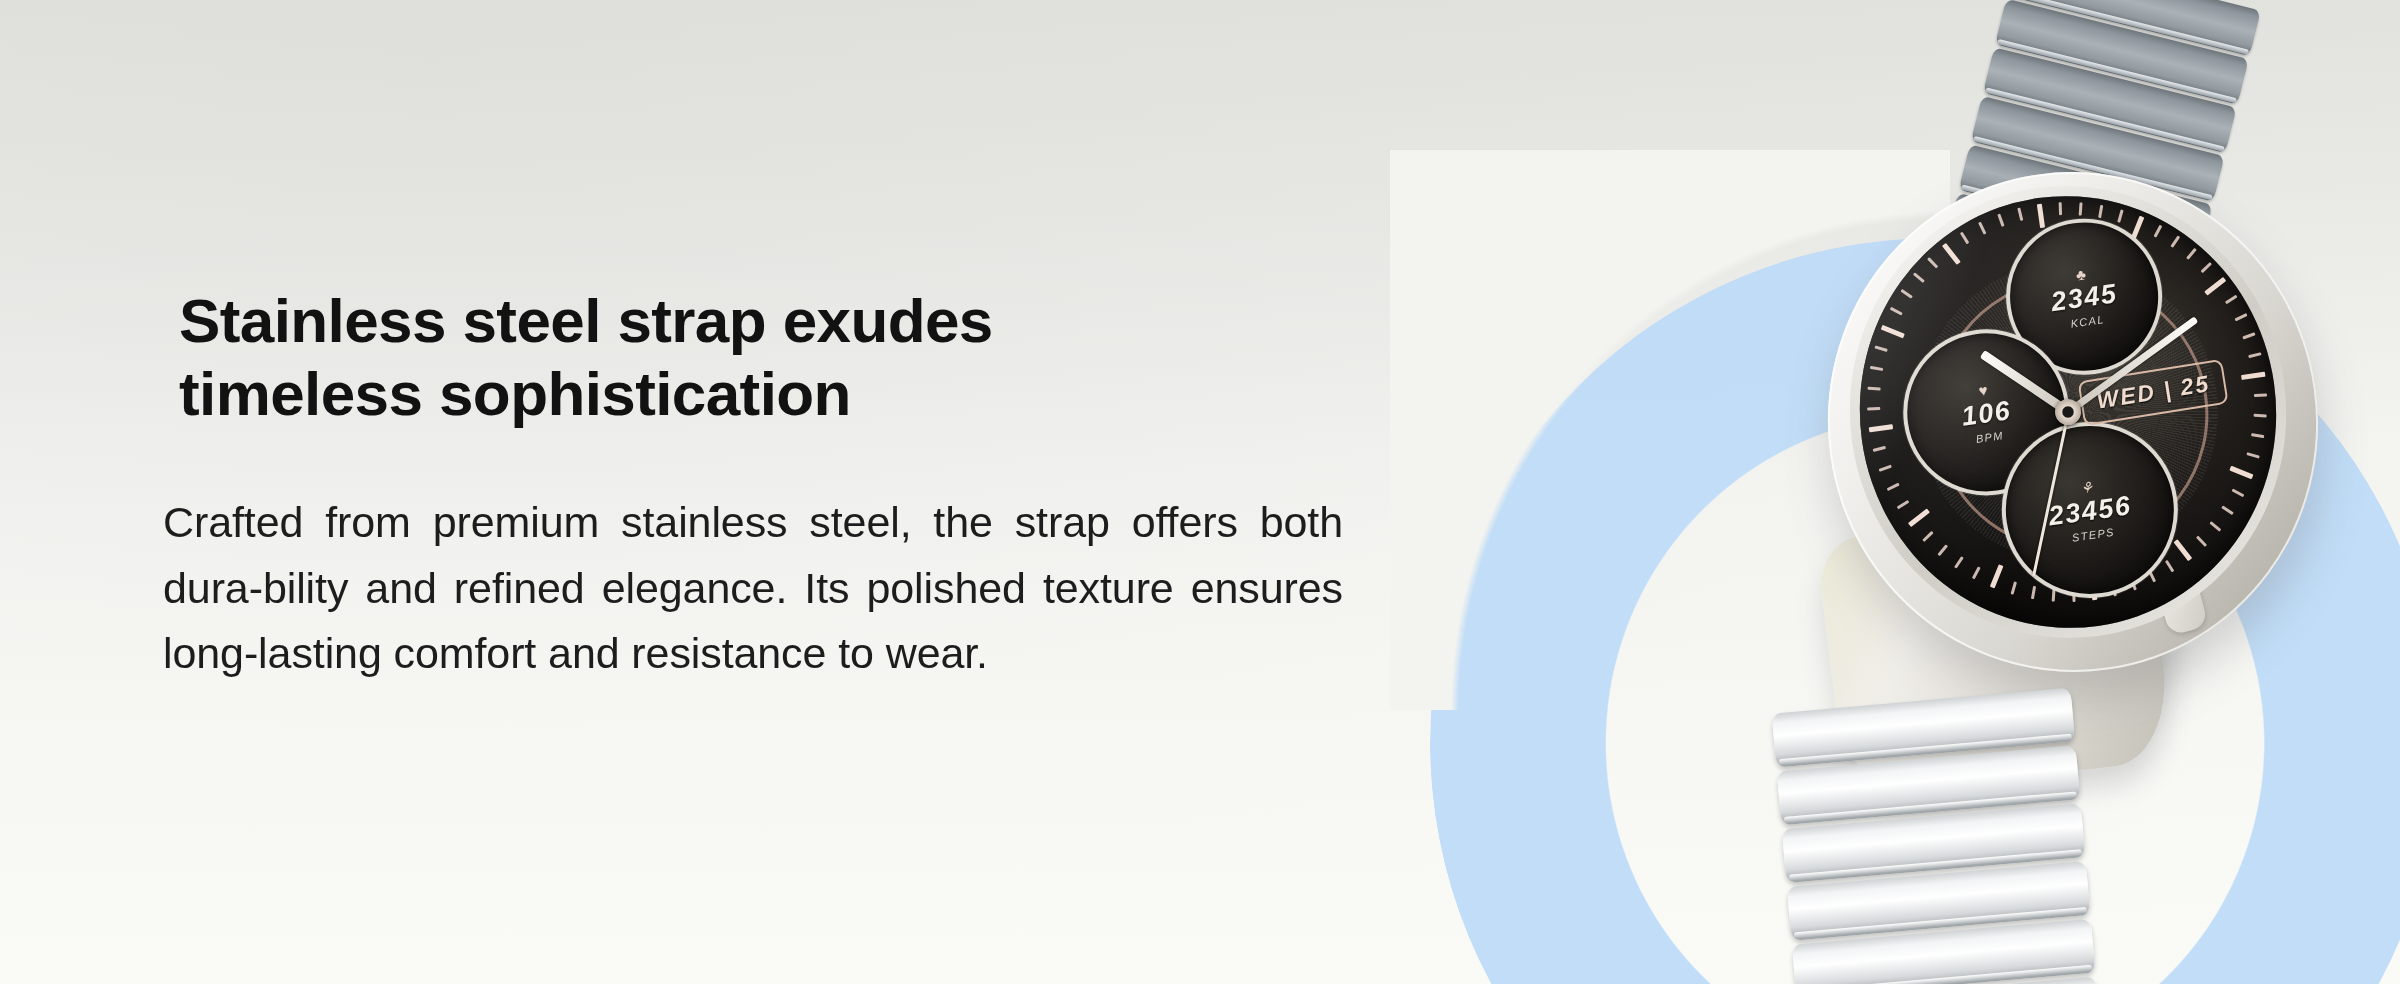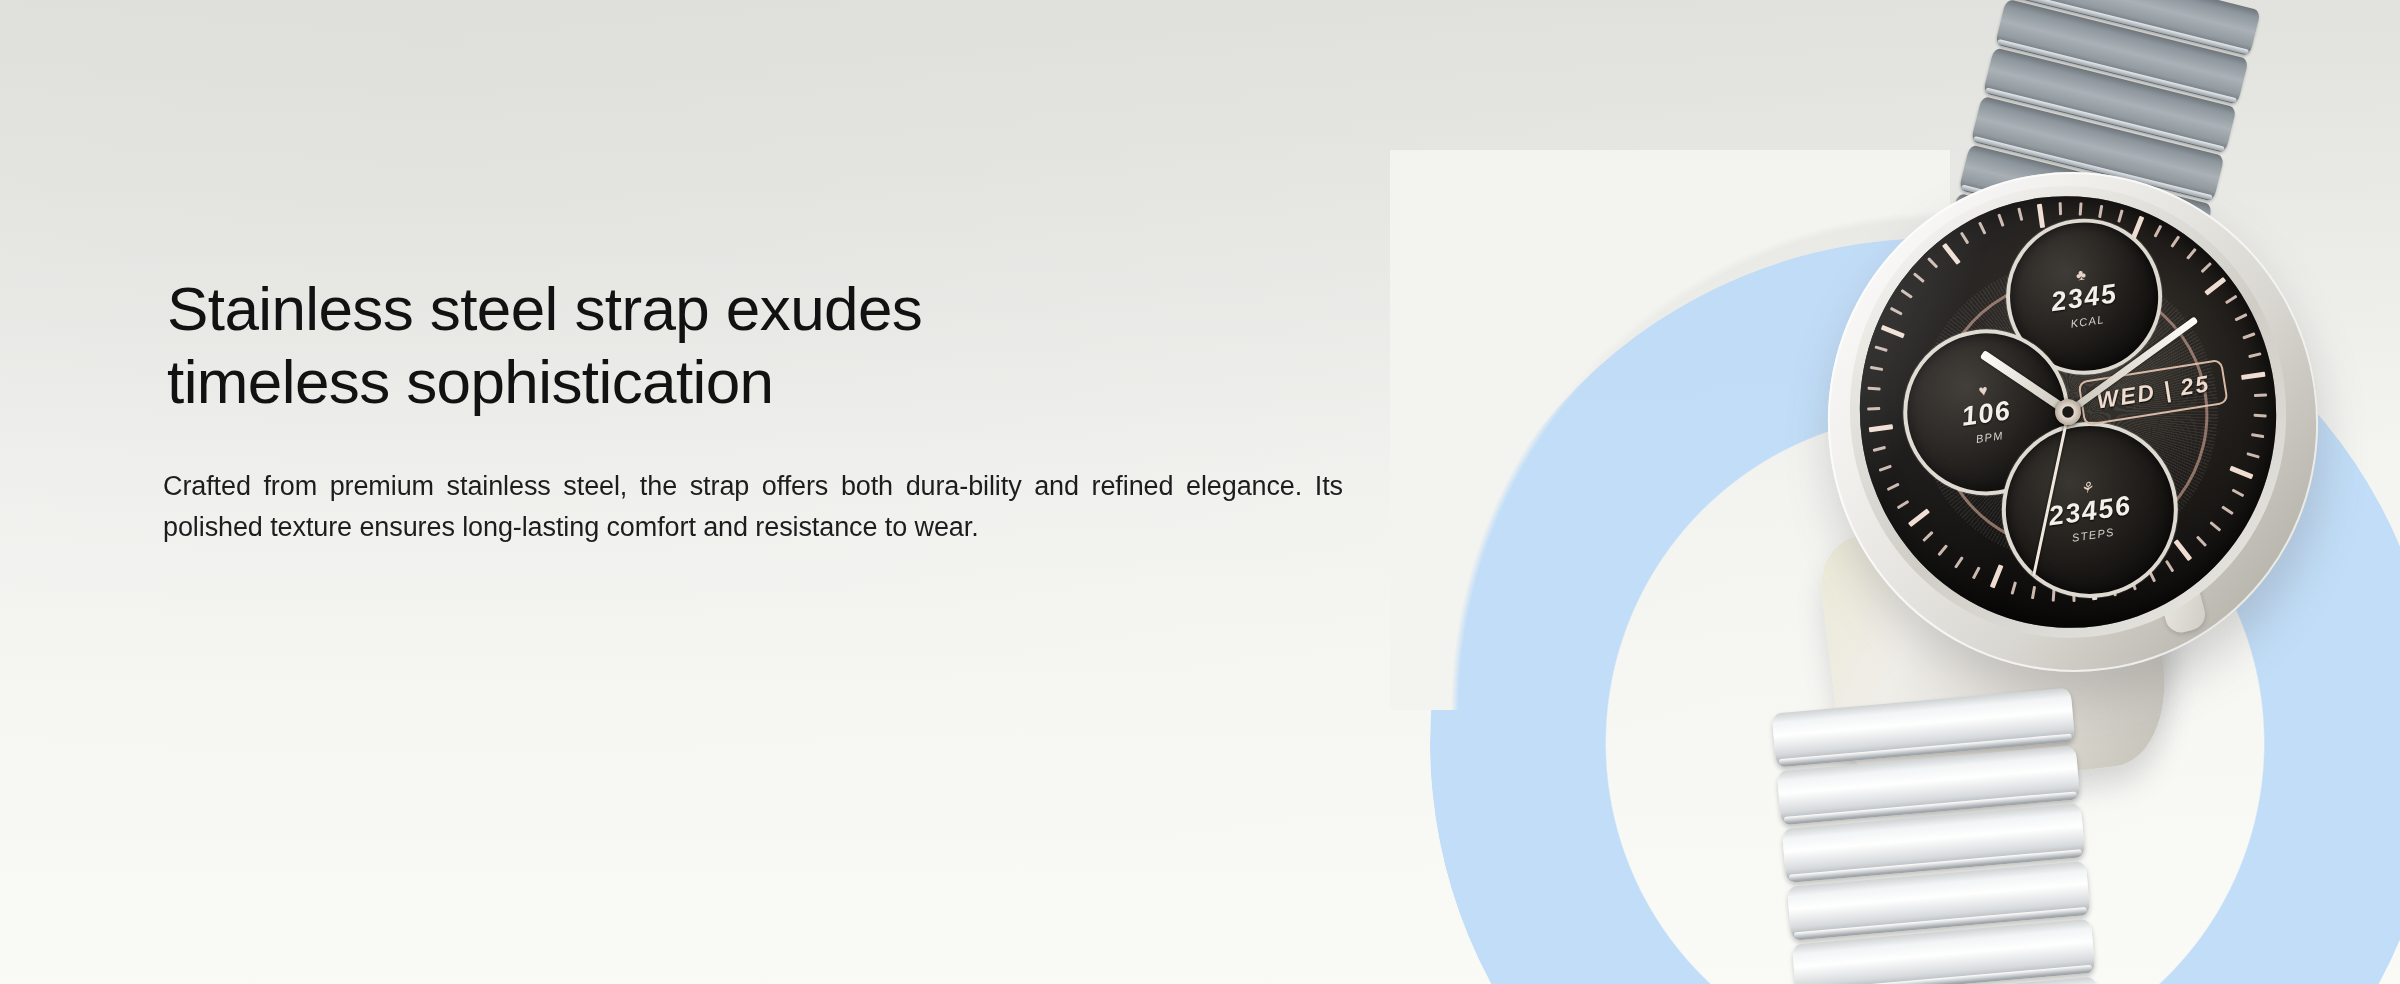--- a/index.html
+++ b/index.html
@@ -33,33 +33,33 @@
   }
 
   
   .copy {
     position: absolute;
     left: 163px;
     top: 268px;
     width: 1180px;
   }
   .headline {
-    margin: 4px;
+    margin: 16px;
     font-size: 62px;
     line-height: 1.18;
-    font-weight: 400;
+    font-weight: 700;
     letter-spacing: -0.6px;
     color: #121212;
     white-space: pre-line;
   }
   .body-copy {
     margin: 0;
     padding-top: 44px;
     width: 1180px;
-    font-size: 27px;
+    font-size: 43px;
     line-height: 1.52;
     font-weight: 400;
     color: #1d1d1d;
     text-align: justify;
     letter-spacing: -0.1px;
   }
 
   
   .product {
     position: absolute;

